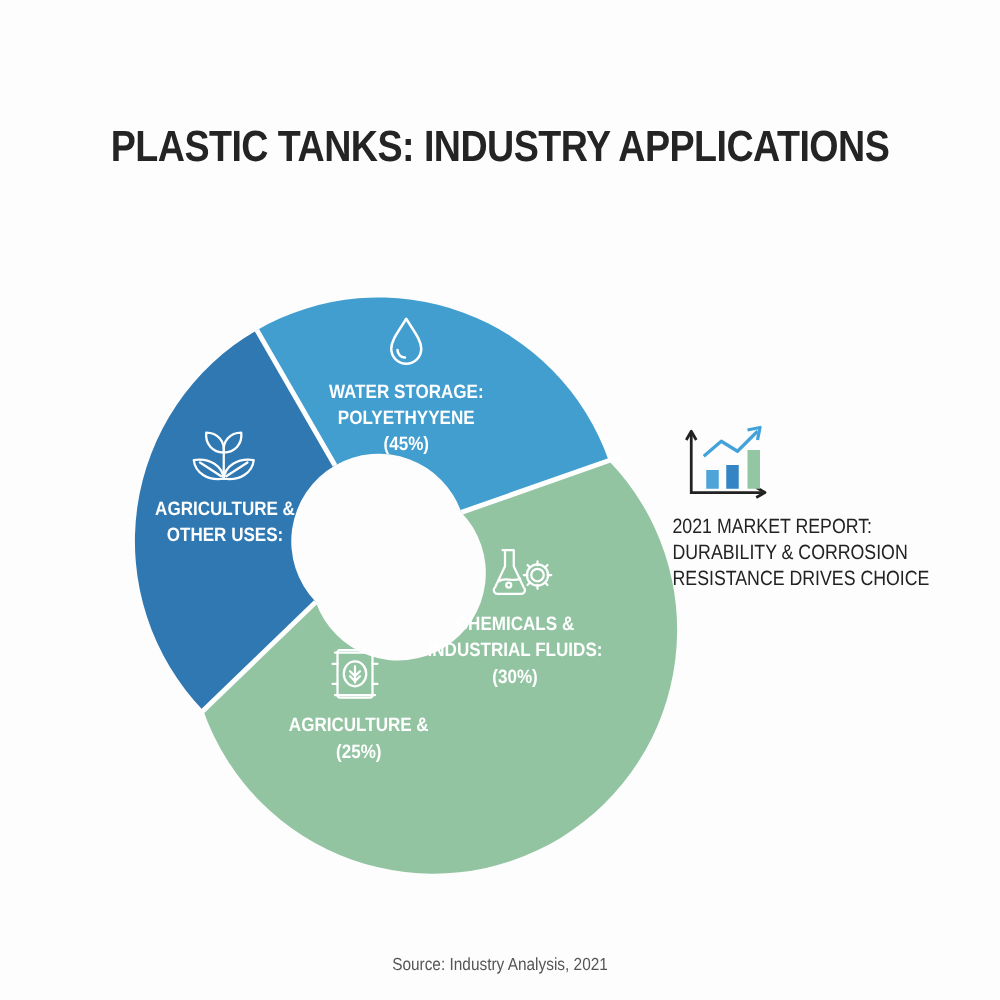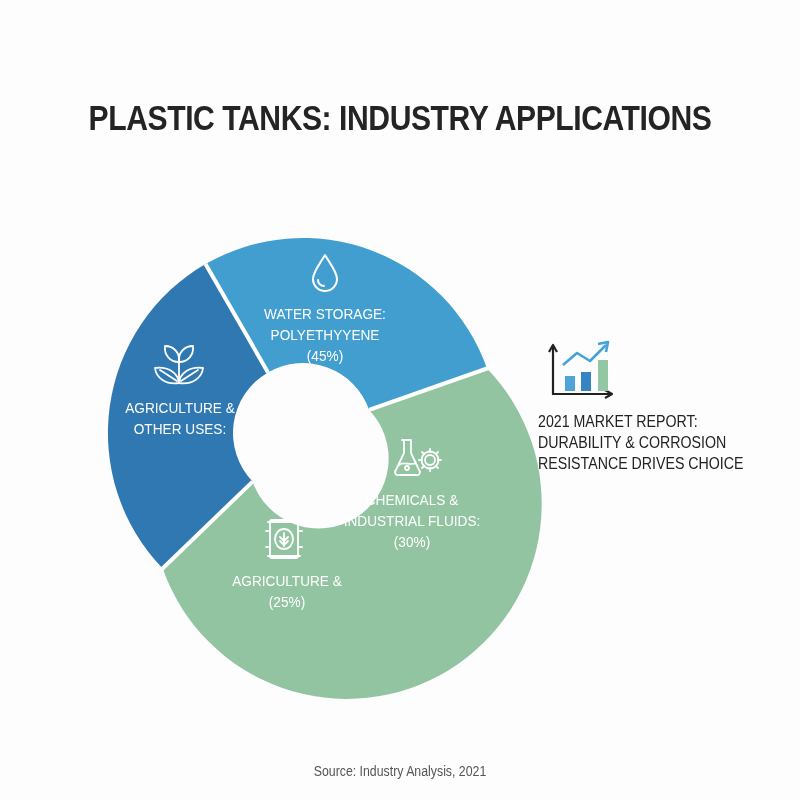--- a/index.html
+++ b/index.html
@@ -27,20 +27,21 @@
       color: #242424;
       transform: scaleX(0.86);
       transform-origin: center;
     }
     .chart-wrap {
       position: absolute;
       left: 0;
       top: 0;
       width: 771px;
       height: 800px;
+      font-weight: bold;
     }
     .chart-wrap svg {
       position: absolute;
       left: 0;
       top: 0;
     }
     .seg-label {
       position: absolute;
       color: #ffffff;
       font-size: 15.5px;

